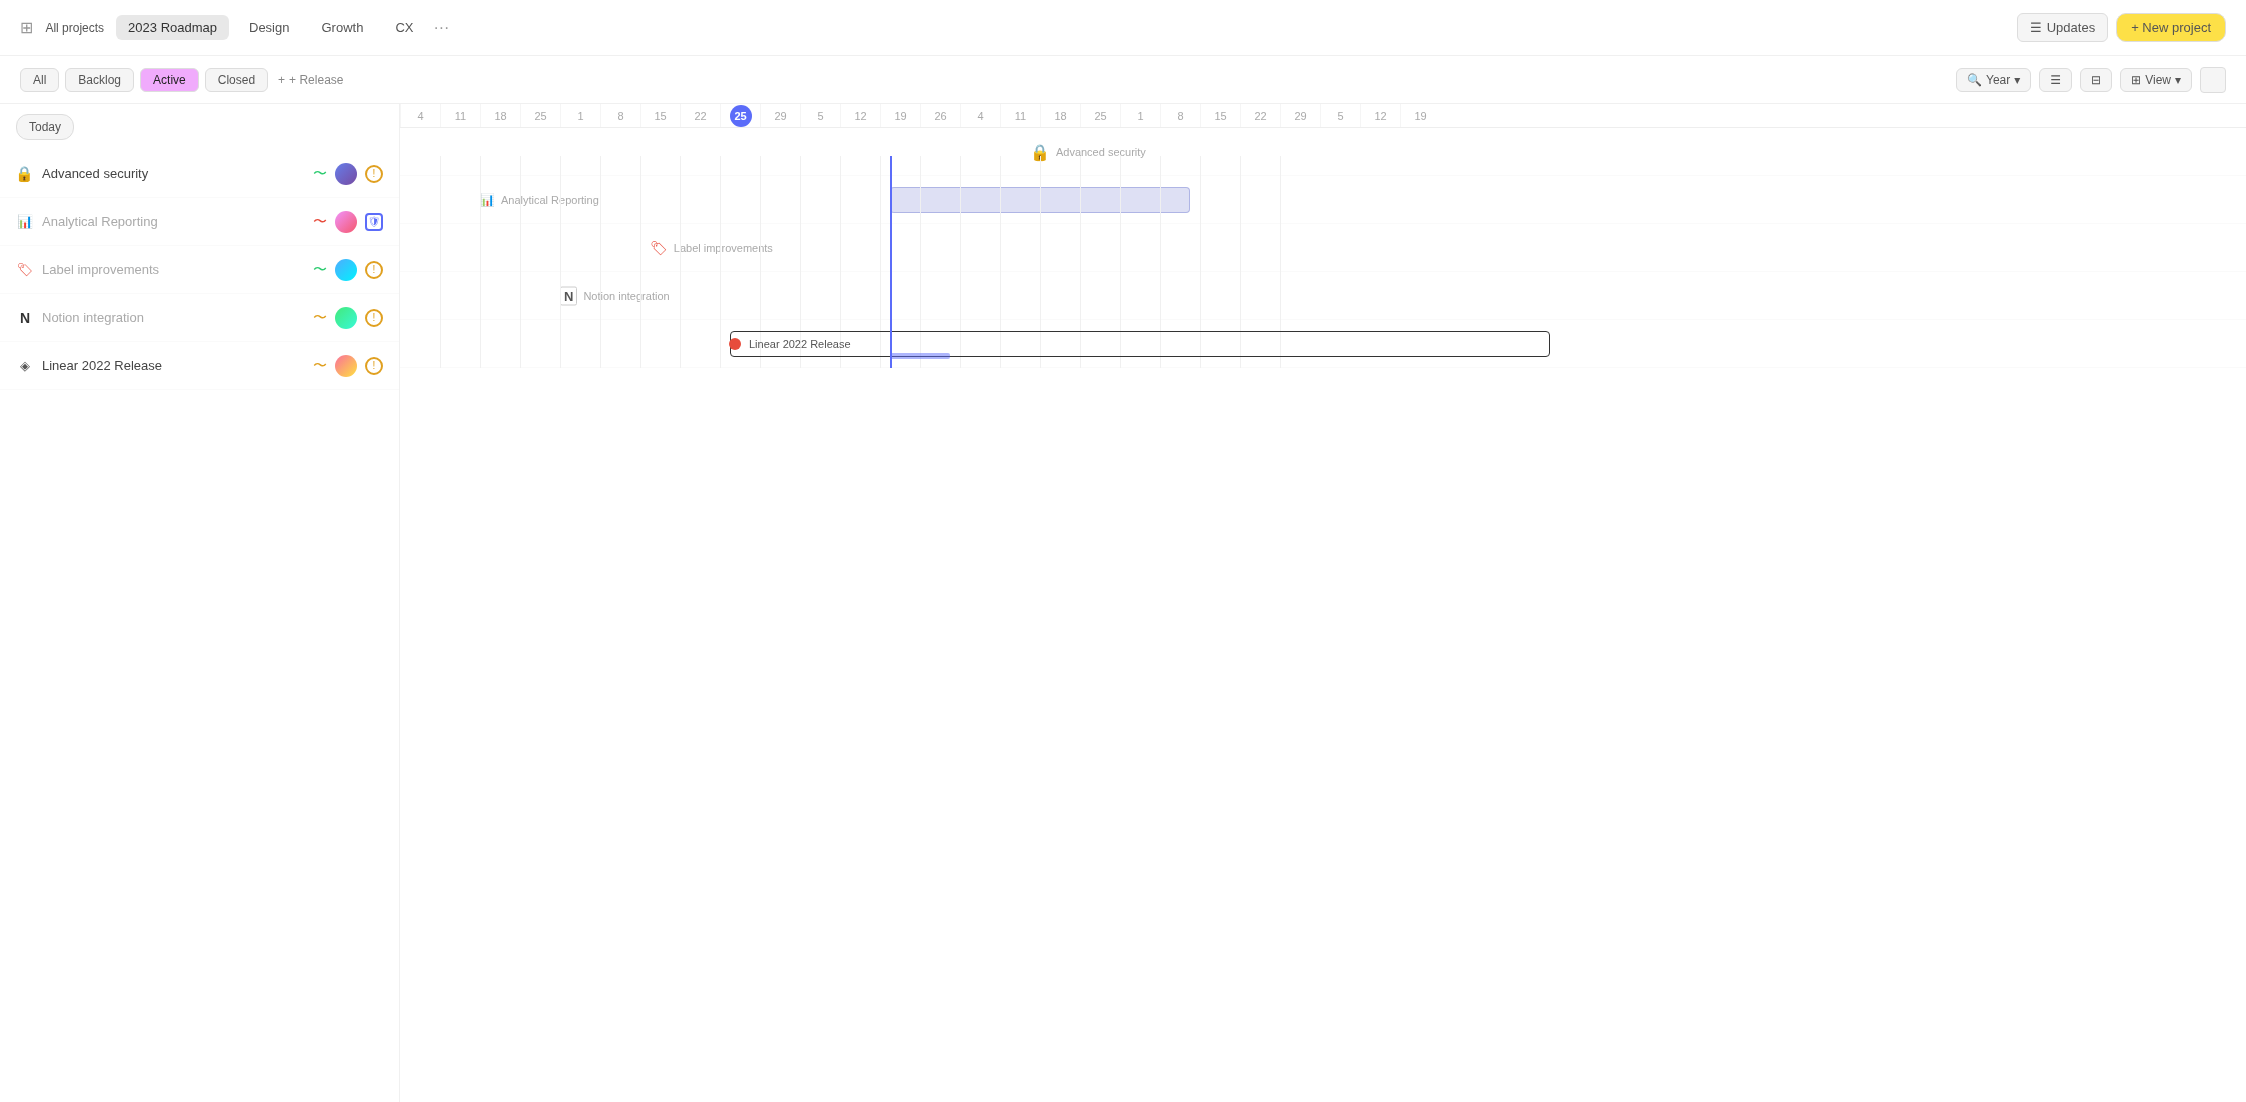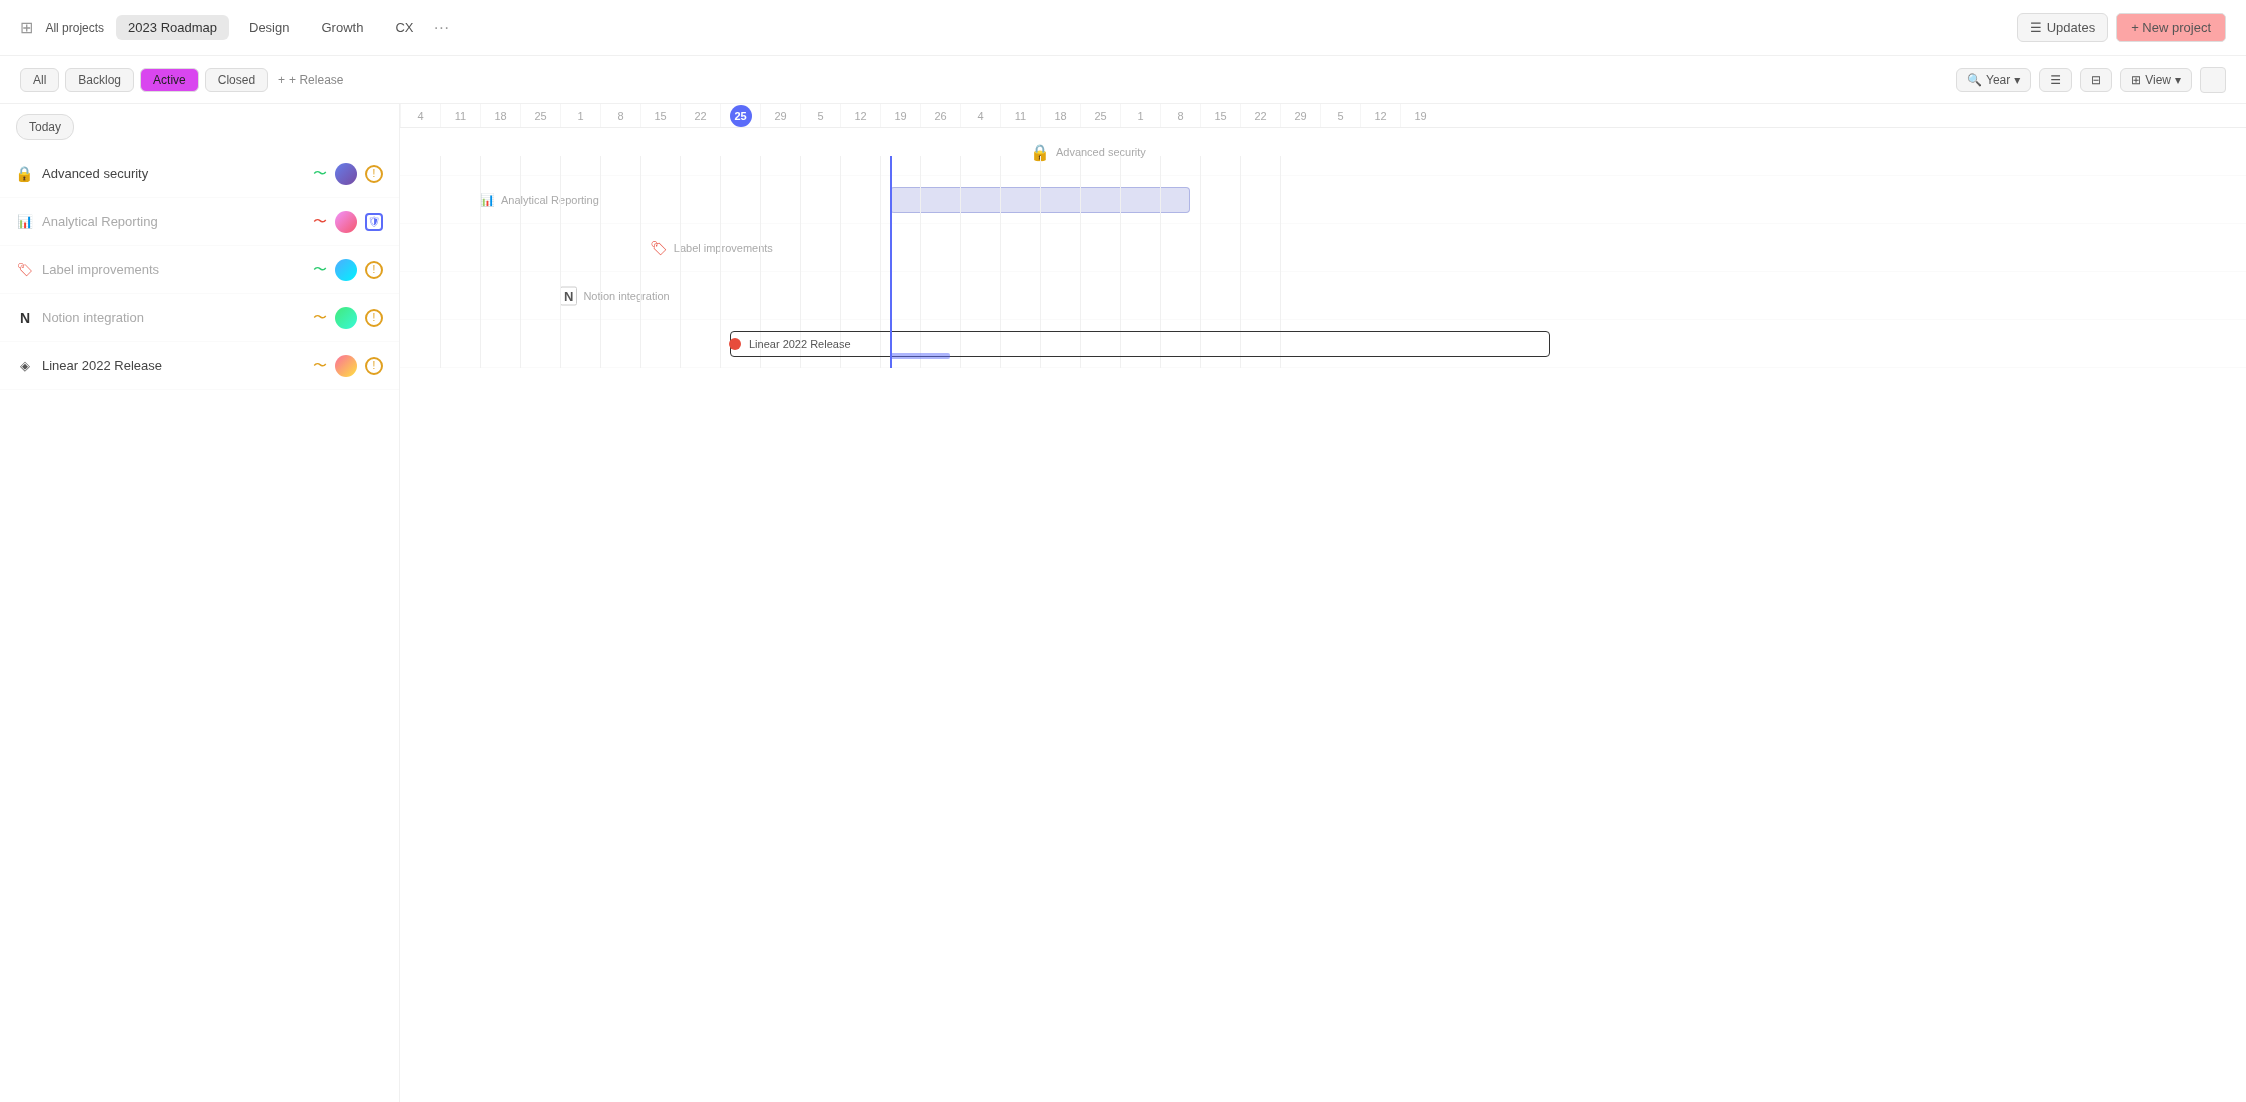--- a/index.html
+++ b/index.html
@@ -21,34 +21,34 @@
     .nav-tab.active { background: #e8e8e8; color: #333; font-weight: 500; padding-left: 12px; }
     .nav-more { color: #999; font-size: 16px; cursor: pointer; }
     .nav-right { margin-left: auto; display: flex; gap: 8px; }
     .btn-updates {
       display: flex; align-items: center; gap: 5px; padding: 6px 12px;
       border: 1px solid #ddd; border-radius: 6px; background: #f5f5f5;
       cursor: pointer; font-size: 13px; color: #555;
     }
     .btn-new-project {
       display: flex; align-items: center; gap: 5px; padding: 6px 14px;
-      border: 1px solid #ddd; border-radius: 5px; background: #fca5a5;
+      border: 1px solid #ddd; border-radius: 10px; background: #fde047;
       cursor: pointer; font-size: 13px; color: #555; font-weight: 500;
     }
 
     
     .filter-bar {
       display: flex; align-items: center; padding: 8px 20px; gap: 6px;
       border-bottom: 1px solid #f0f0f0; height: 48px;
     }
     .filter-btn {
       padding: 4px 12px; border-radius: 6px; border: 1px solid #ddd;
       background: #f5f5f5; cursor: pointer; font-size: 12px; color: #555;
     }
-    .filter-btn.active { background: #d946ef; color: #222; font-weight: 500; }
+    .filter-btn.active { background: #f0abfc; color: #222; font-weight: 500; }
     .filter-add { display: flex; align-items: center; gap: 4px; color: #888; cursor: pointer; font-size: 12px; margin-left: 4px; }
     .filter-right { margin-left: auto; display: flex; gap: 8px; align-items: center; }
     .view-btn {
       display: flex; align-items: center; gap: 4px; padding: 4px 10px;
       border: 1px solid #ddd; border-radius: 6px; background: #f5f5f5;
       cursor: pointer; font-size: 12px; color: #555;
     }
     .square-toggle { width: 26px; height: 26px; border: 1px solid #ddd; border-radius: 4px; background: #f5f5f5; cursor: pointer; }
 
     

